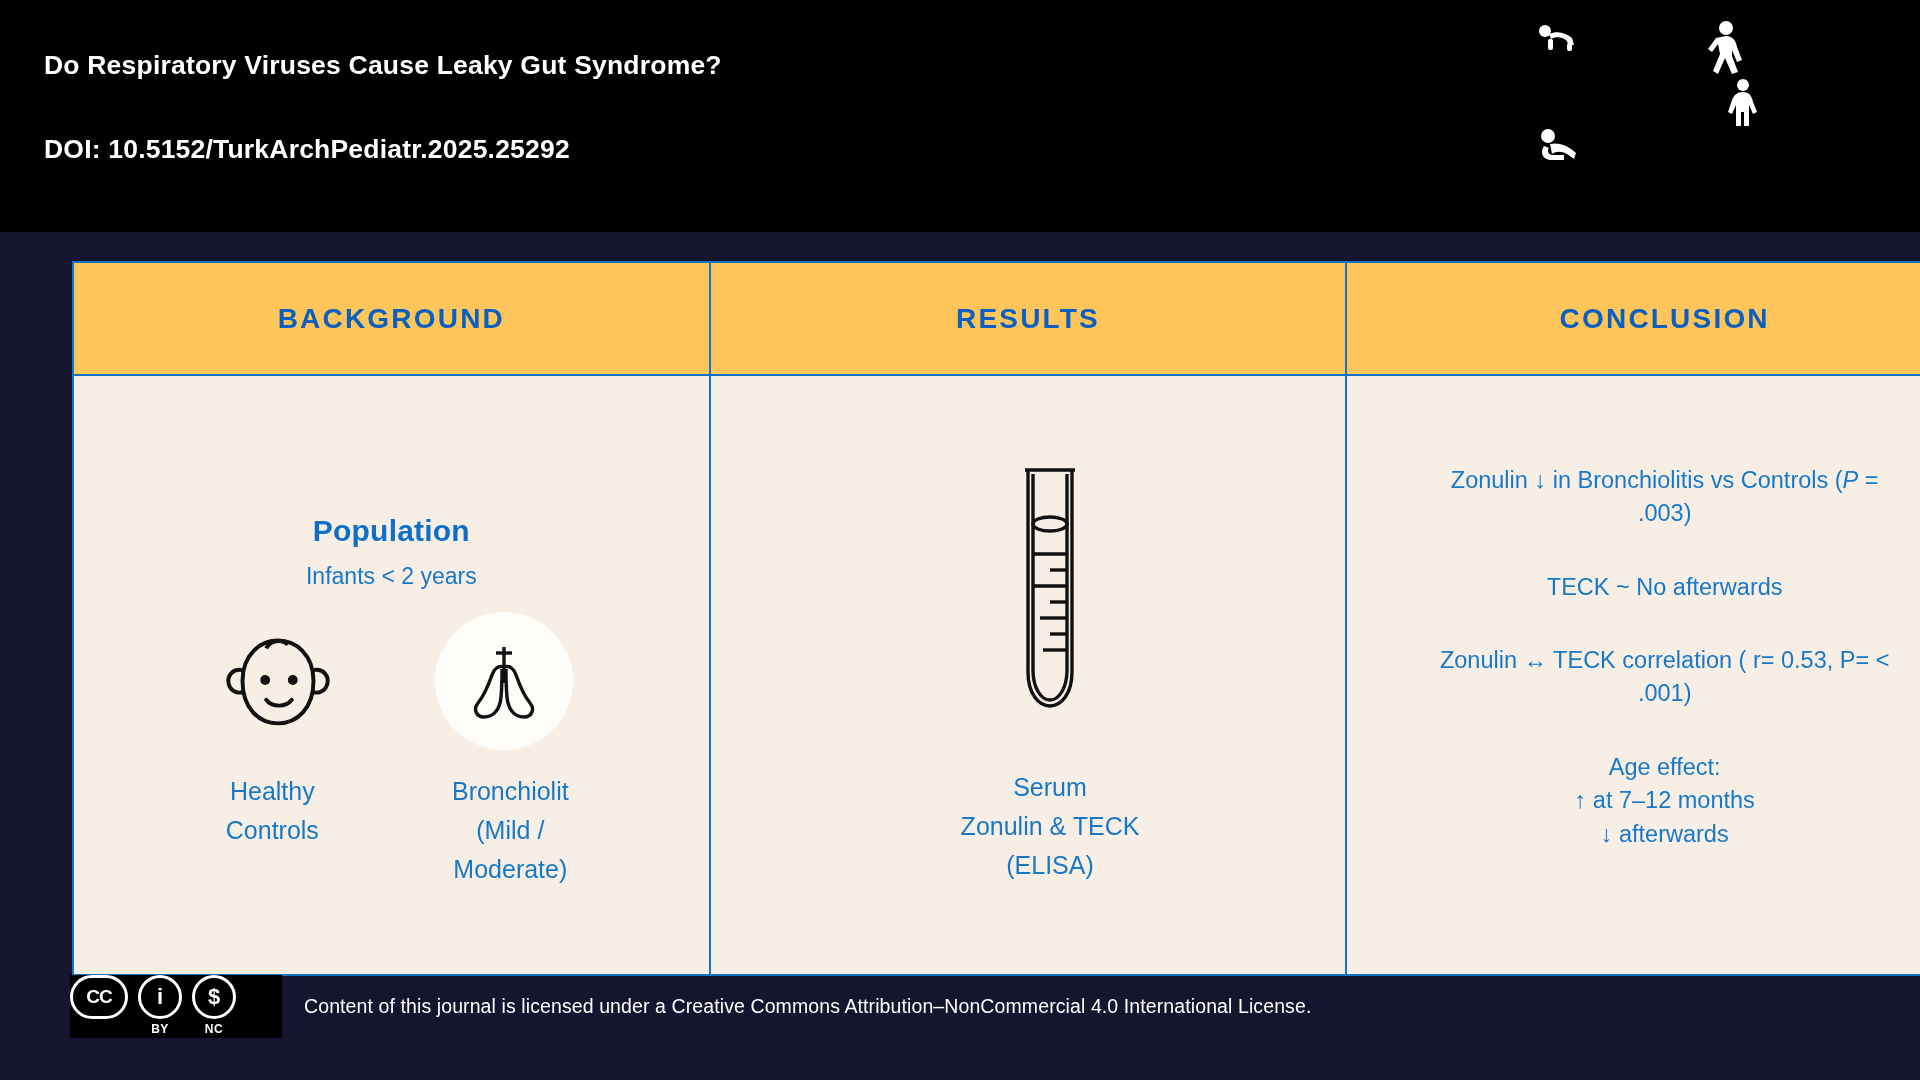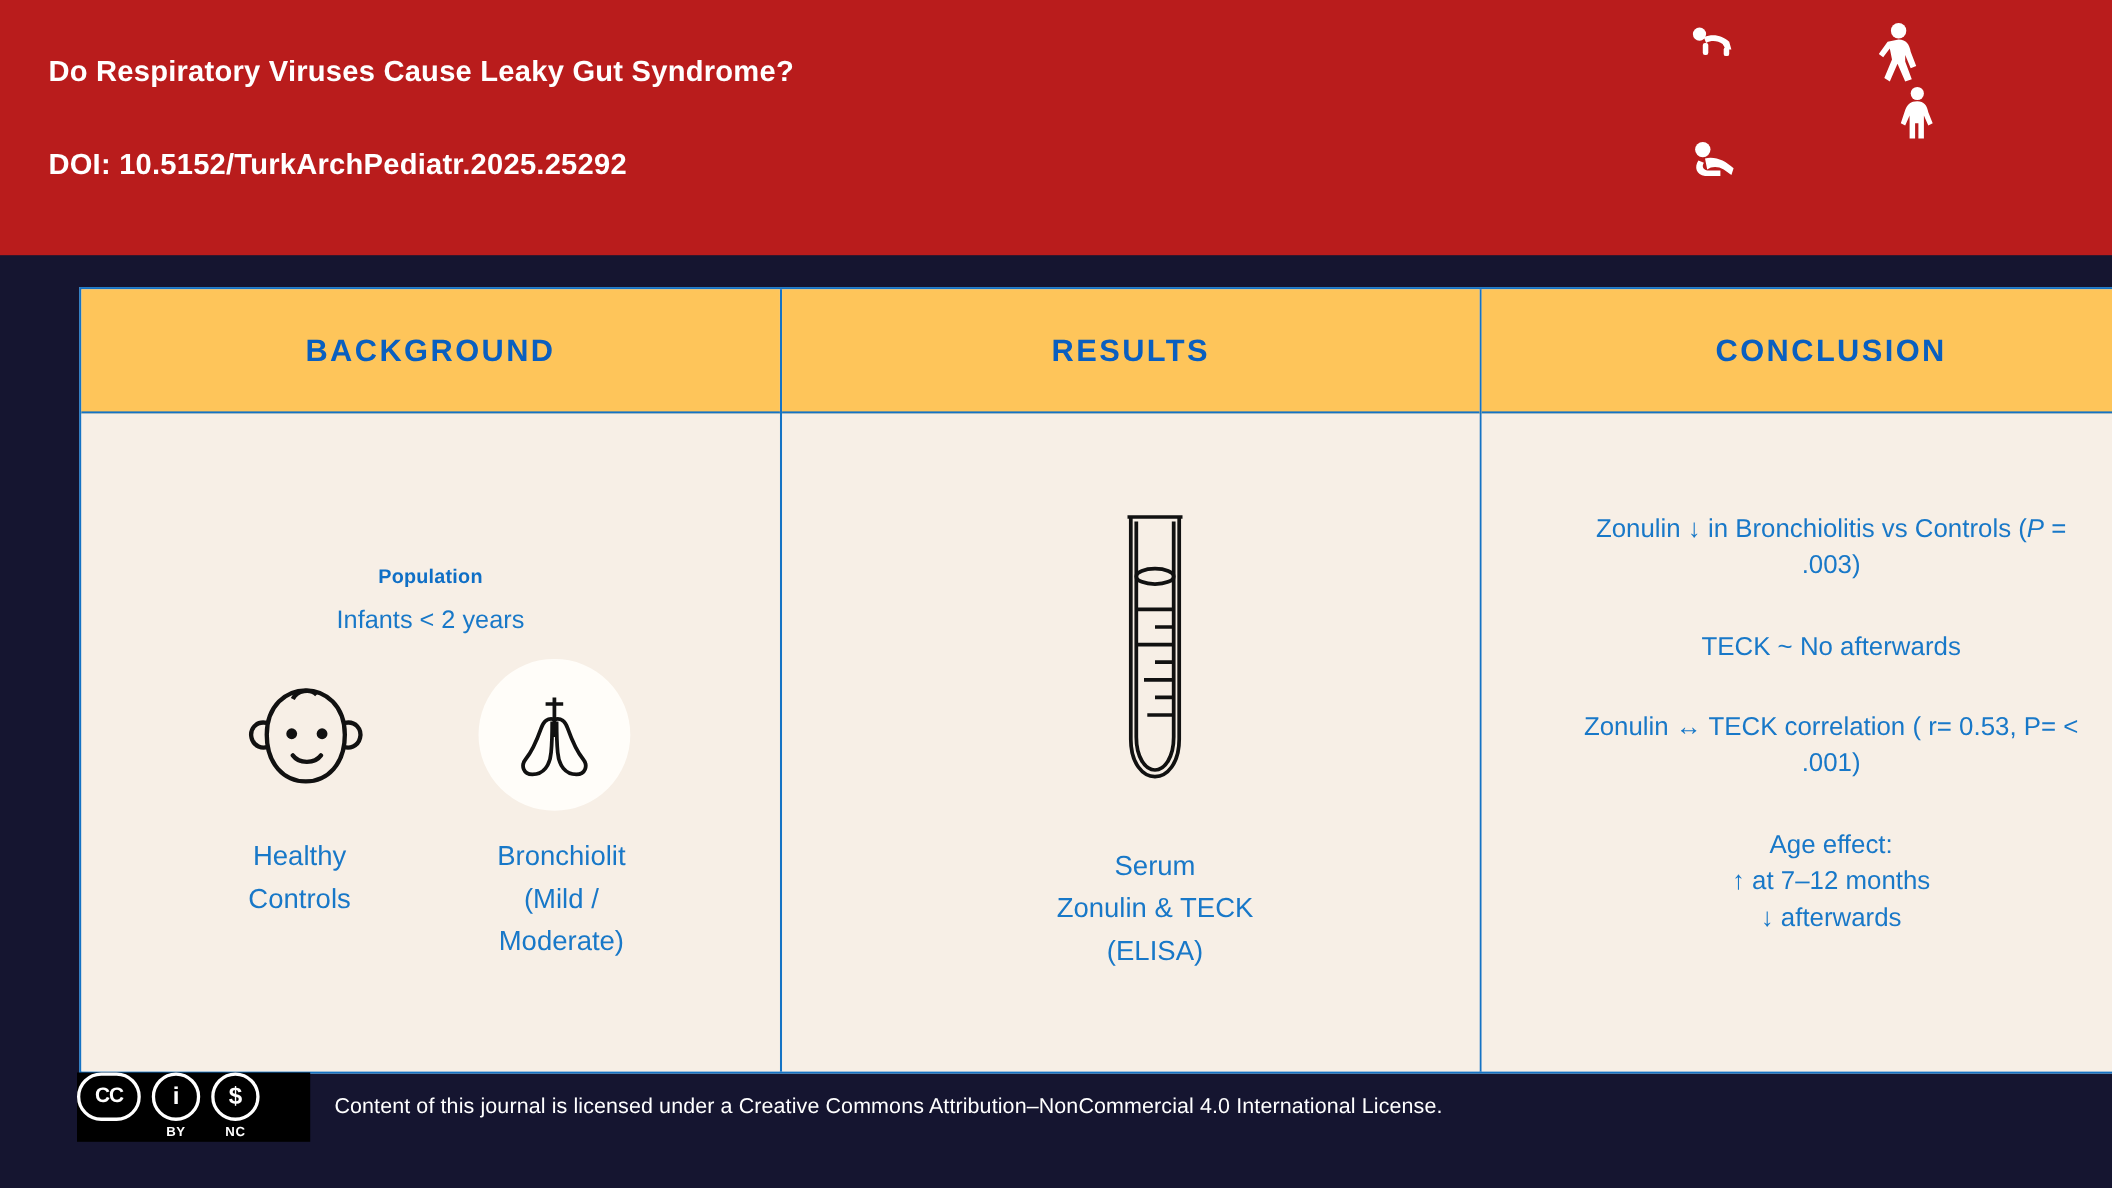--- a/index.html
+++ b/index.html
@@ -13,21 +13,21 @@
     position: relative;
     width: 1920px; height: 1080px;
     background: #151530;
   }
 
   
   .header {
     position: absolute;
     left: 0; top: 0;
     width: 1920px; height: 232px;
-    background: #b91c1c;
+    background: #000000;
     display: flex;
     align-items: flex-start;
     justify-content: space-between;
   }
   .header-text {
     padding: 50px 0 0 44px;
     color: #ffffff;
   }
   .paper-title {
     font-size: 26.5px;
@@ -104,21 +104,21 @@
     background: #f7efe6;
     display: flex;
     flex-direction: column;
     align-items: center;
     color: #1878c8;
   }
 
   
   .bg-body { justify-content: flex-start; padding-top: 138px; }
   .pop-title {
-    font-size: 18px;
+    font-size: 30px;
     font-weight: bold;
     color: #0f6fc6;
     letter-spacing: 0.2px;
   }
   .pop-sub {
     margin-top: 15px;
     font-size: 23px;
     color: #1878c8;
   }
   .icon-row {

